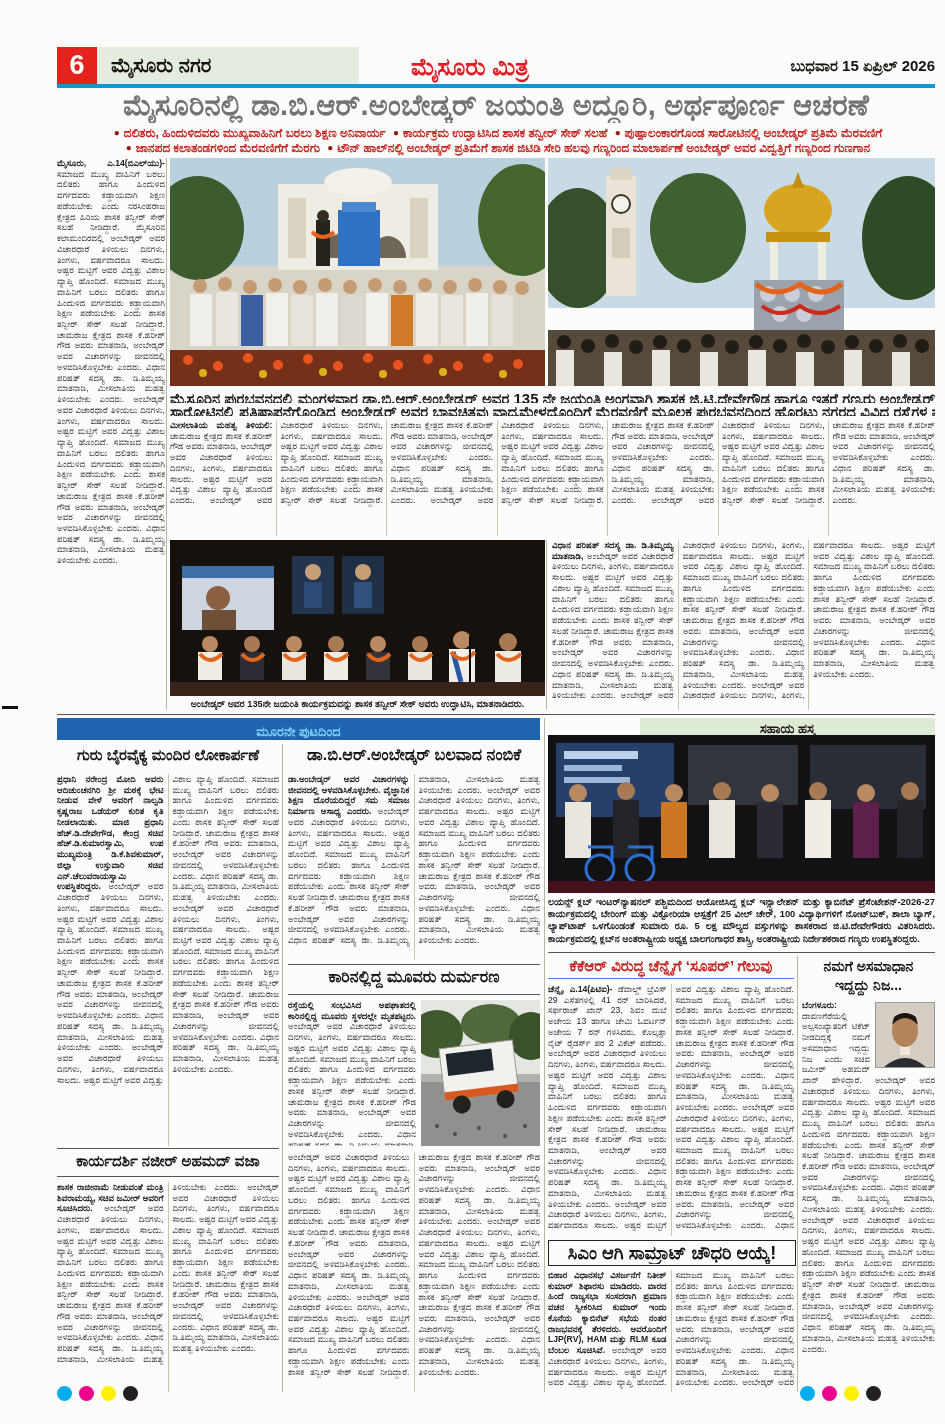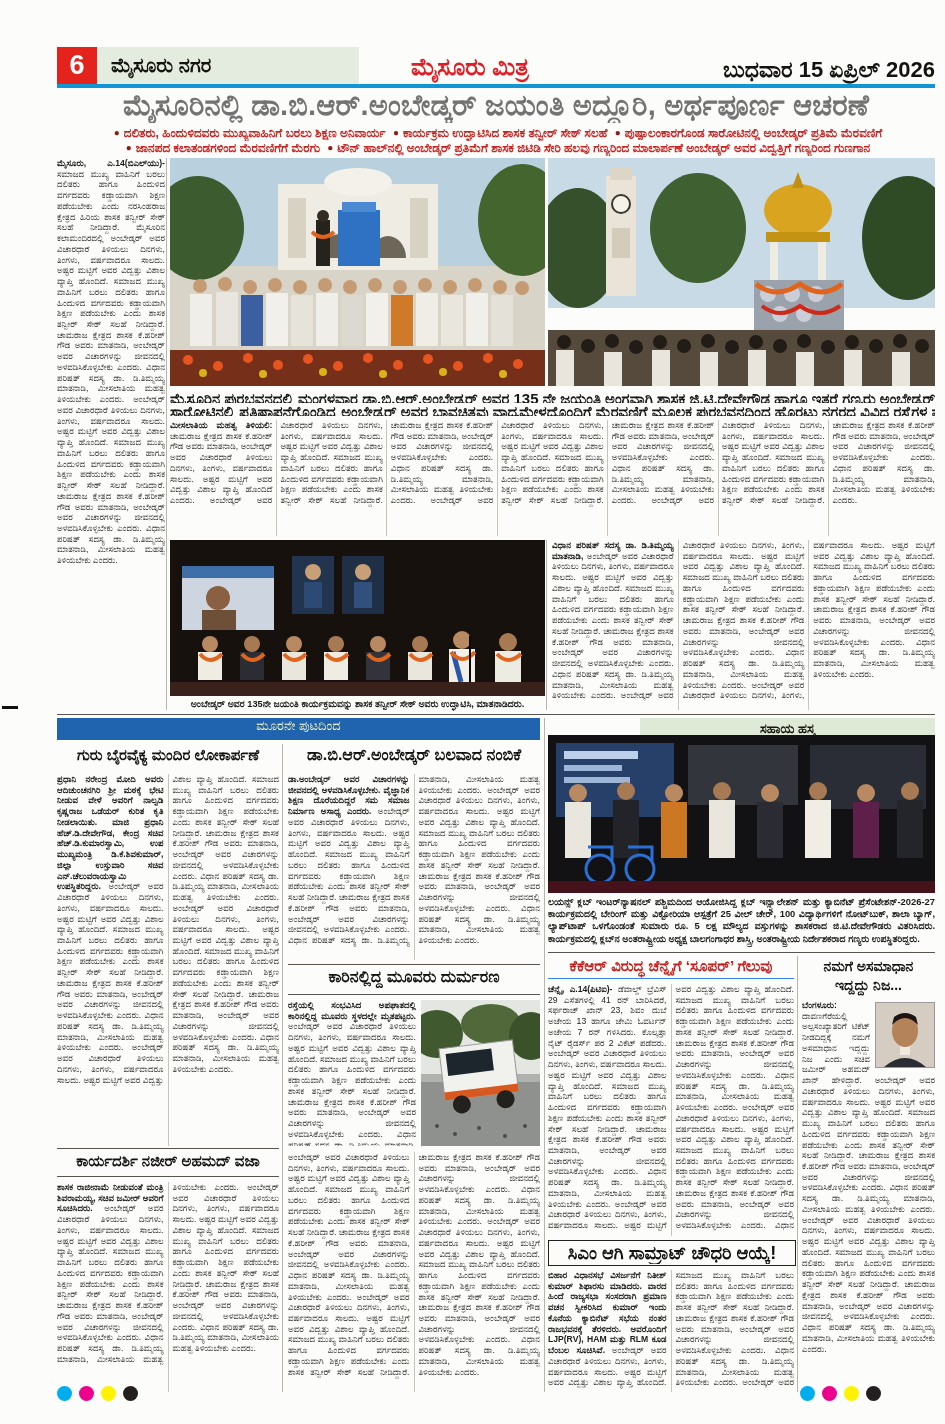--- a/index.html
+++ b/index.html
@@ -11,32 +11,32 @@
   .body-txt{font-size:8.6px;line-height:1.25;color:#1d1c1a;text-align:justify;overflow:hidden}
   .lede{font-weight:bold}
   .cols2{column-count:2;column-gap:9px;column-rule:1px solid #c8c3bb}
   .cols3{column-count:3;column-gap:9px;column-rule:1px solid #c8c3bb}
   .cols7{column-count:7;column-gap:8px;column-rule:1px solid #c8c3bb}
   .masthead-num{background:#e3231c;color:#fff;font-size:27px;font-weight:bold;
         display:flex;align-items:center;justify-content:center}
   .masthead-sec{background:#e4ebdf;color:#15130f;font-size:20px;font-weight:bold;
         display:flex;align-items:center;padding-left:14px;white-space:nowrap;overflow:hidden}
   .masthead-title{color:#e01d24;font-size:24px;font-weight:bold;text-align:center;white-space:nowrap}
-  .masthead-date{color:#15130f;font-size:22px;font-weight:bold;text-align:right;white-space:nowrap}
+  .masthead-date{color:#15130f;font-size:15px;font-weight:bold;text-align:right;white-space:nowrap}
   .headline-main{font-size:29px;font-weight:bold;color:#737373;text-align:center;
         white-space:nowrap;overflow:hidden;letter-spacing:.2px}
   .bullets{font-size:12px;font-weight:bold;color:#c62421;text-align:center;
         white-space:nowrap;overflow:hidden}
   .bdot{color:#8c1d14;margin:0 4px;font-size:10px;vertical-align:1px}
   .caption{font-size:15px;font-weight:bold;color:#171715;text-align:center;
         white-space:nowrap;overflow:hidden}
   .caption-sm{font-size:9.3px;font-weight:bold;color:#171715;text-align:center;
         white-space:nowrap;overflow:hidden}
-  .bar-blue{background:#2063ae;color:#fef9c3;font-size:13px;font-weight:normal;
-        display:flex;align-items:flex-start;justify-content:center;white-space:nowrap;overflow:hidden}
+  .bar-blue{background:#2063ae;color:#7dd3fc;font-size:13px;font-weight:bold;
+        display:flex;align-items:flex-end;justify-content:center;white-space:nowrap;overflow:hidden}
   .bar-green{background:#dfead6;color:#15130f;font-size:13px;font-weight:bold;
         display:flex;align-items:center;justify-content:center;white-space:nowrap;overflow:hidden}
   .sec-head{font-weight:bold;color:#121210;text-align:center;white-space:nowrap;overflow:hidden}
   .sec-head-red{font-weight:bold;color:#c31f1d;text-align:center;white-space:nowrap;overflow:hidden}
   .boxed{border:1.5px solid #22201d;display:flex;align-items:center;justify-content:center}
   .help-caption{font-size:9.4px;line-height:1.3;font-weight:bold;color:#1b1a18;
         text-align:justify;overflow:hidden}
   .dot{display:inline-block;width:15px;height:15px;border-radius:50%;margin-right:7px}
   .portrait{float:right;margin:2px 0 3px 5px;border:1px solid #999}
   svg{display:block}

